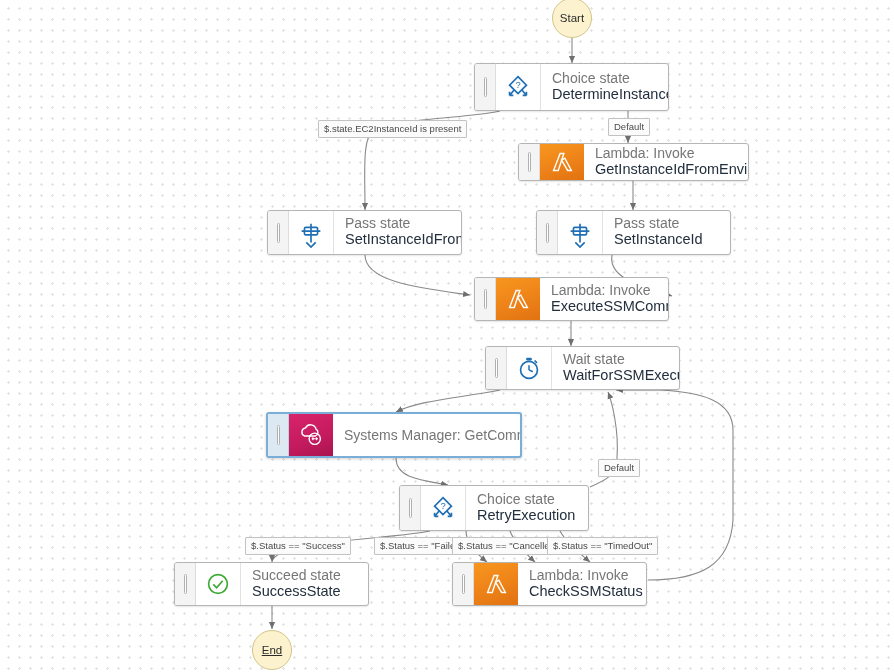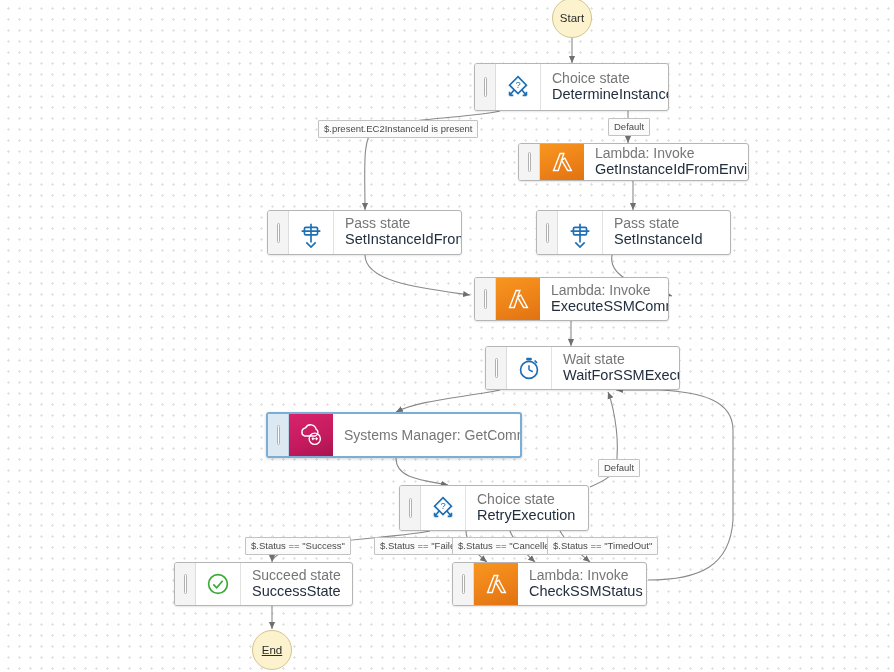--- a/index.html
+++ b/index.html
@@ -251,21 +251,21 @@
         <path d="M12 19 L7 25 M7 25 L7 21 M7 25 L11 25" fill="none" stroke="#1f6fb5" stroke-width="1.8"></path>
         <path d="M20 19 L25 25 M25 25 L25 21 M25 25 L21 25" fill="none" stroke="#1f6fb5" stroke-width="1.8"></path>
       </svg>
     </div>
     <div class="labels">
       <div class="sub">Choice state</div>
       <div class="ttl">RetryExecution</div>
     </div>
   </div>
 
-  <div class="node" style="left:174px;top:562px;width:179px;height:44px;">
+  <div class="node" style="left:174px;top:562px;width:195px;height:44px;">
     <div class="grip">
         <i></i>
       </div>
     <div class="iconbox">
       <svg width="30" height="30" viewBox="0 0 32 32">
         <circle cx="16" cy="16" r="10" fill="none" stroke="#3aaa35" stroke-width="1.8"></circle>
         <path d="M11 16.5 L14.5 20 L21 12.5" fill="none" stroke="#3aaa35" stroke-width="1.8"></path>
       </svg>
     </div>
     <div class="labels">
@@ -283,21 +283,21 @@
         <path d="M7 25 L14 7 L18 7 L12 25 Z" fill="none" stroke="#ffffff" stroke-width="1.5"></path>
         <path d="M15.5 14 L22 25 L26 25 L19 12 Z" fill="none" stroke="#ffffff" stroke-width="1.5"></path>
       </svg>
     </div>
     <div class="labels">
       <div class="sub">Lambda: Invoke</div>
       <div class="ttl">CheckSSMStatus</div>
     </div>
   </div>
 
-  <div class="elabel" style="left:318px;top:120px;">$.present.EC2InstanceId is present</div>
+  <div class="elabel" style="left:318px;top:120px;">$.state.EC2InstanceId is present</div>
   <div class="elabel" style="left:608px;top:118px;">Default</div>
   <div class="elabel" style="left:598px;top:459px;">Default</div>
   <div class="elabel" style="left:245px;top:537px;">$.Status == "Success"</div>
   <div class="elabel" style="left:374px;top:537px;">$.Status == "Failed"</div>
   <div class="elabel" style="left:452px;top:537px;">$.Status == "Cancelled"</div>
   <div class="elabel" style="left:547px;top:537px;">$.Status == "TimedOut"</div>
 
 </div>
 
 </body></html>

